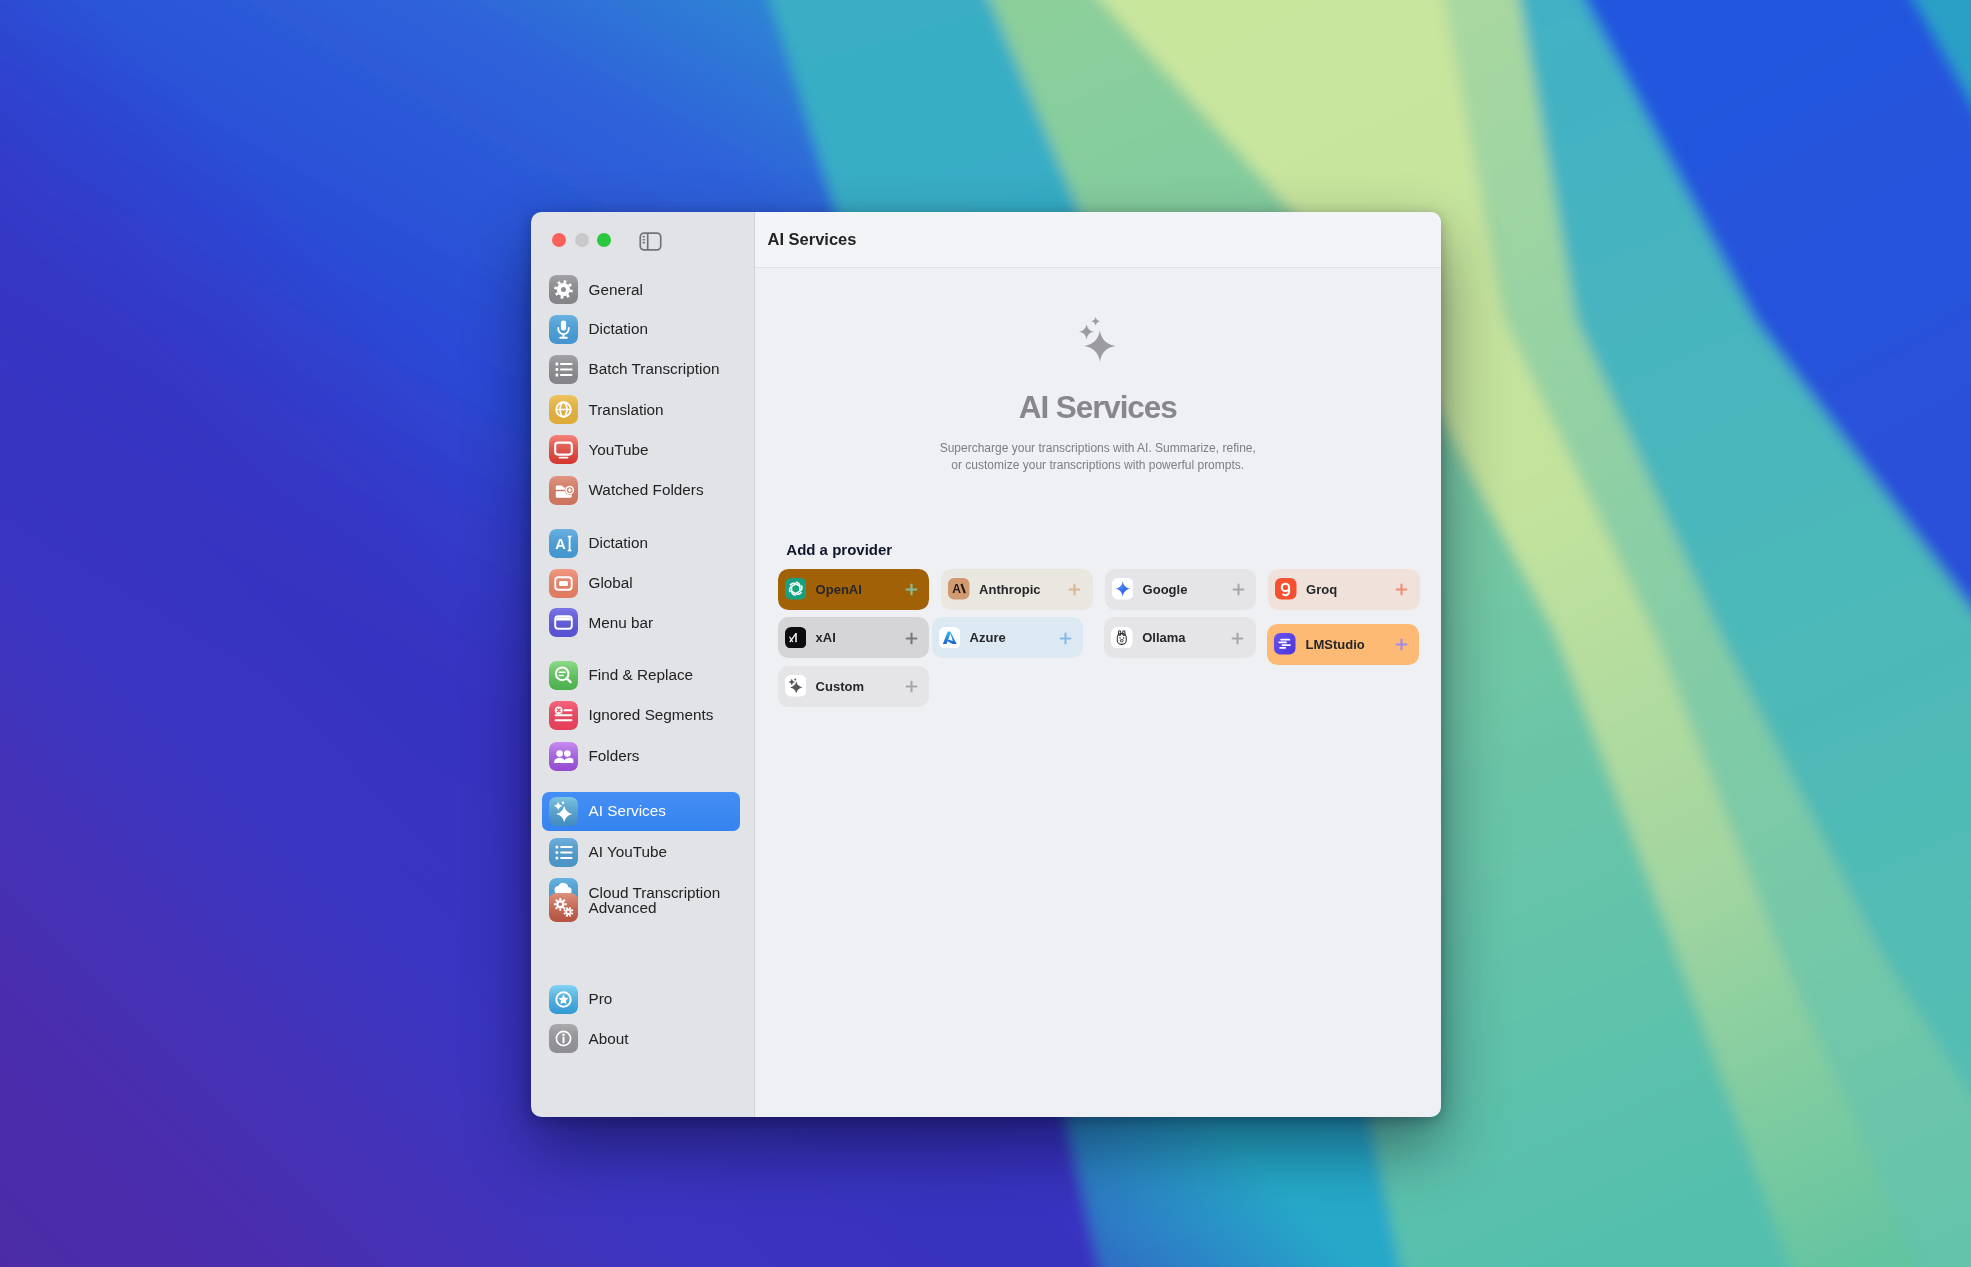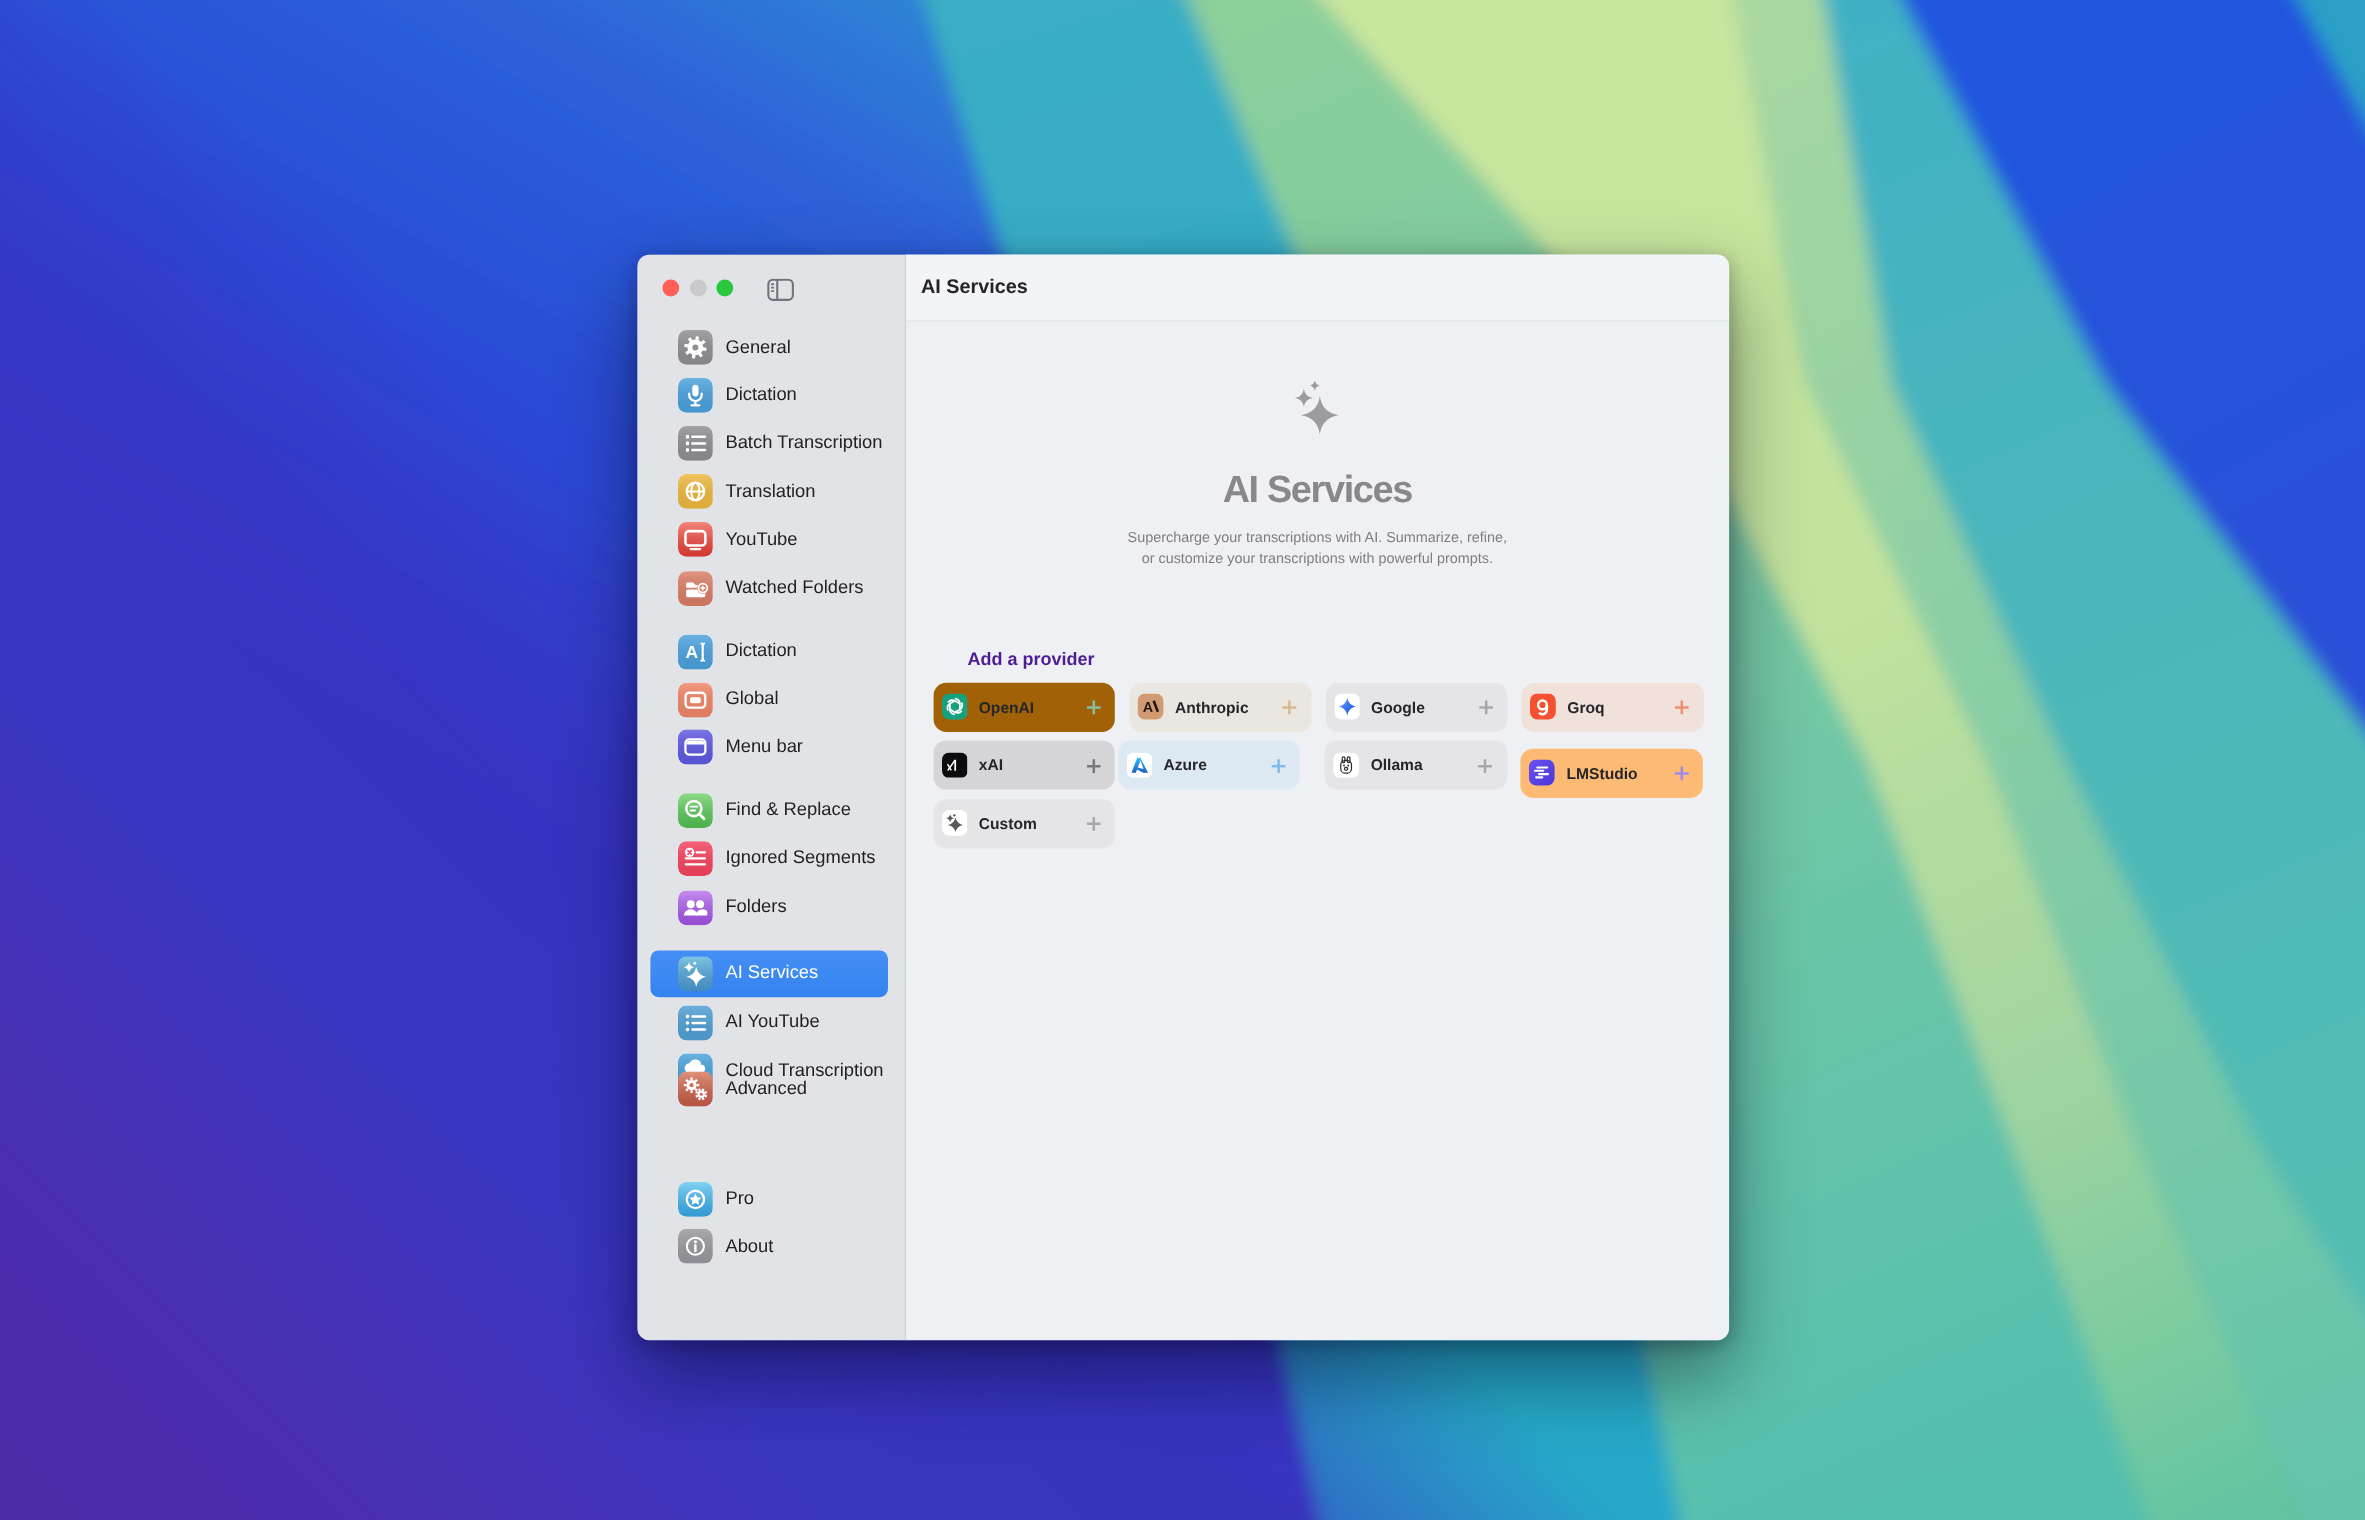--- a/index.html
+++ b/index.html
@@ -15,34 +15,34 @@
 }
 .sidebar {
   position:absolute; left:0; top:0; width:223.5px; height:100%;
   background:#e2e3e7; border-right:1px solid #d1d1d5;
 }
 .tl { position:absolute; width:14px; height:14px; border-radius:50%; top:21.9px; }
 .tl.r { left:20.8px; background:#fe5f57; }
 .tl.y { left:43.5px; background:#c9c9cc; }
 .tl.g { left:66px;   background:#29c83f; }
 .toggle { position:absolute; left:107.5px; top:20px; }
-.row { position:absolute; left:0; width:100%; height:40px;margin-left:16px; }
+.row { position:absolute; left:0; width:100%; height:40px; }
 .row .ic { position:absolute; left:17.5px; top:5.5px; width:29px; height:29px; border-radius:7px; }
 .row .lb { position:absolute; left:57.5px; top:0; line-height:40px; font-size:15.3px; color:#222225; }
 .sel { position:absolute; left:10.8px; width:198px; height:39px; border-radius:7px;
   background:linear-gradient(#448ff5,#3583ef); }
 .ic { background-image:linear-gradient(rgba(255,255,255,.16), rgba(0,0,0,.05)); }
 .content { position:absolute; left:223.5px; top:0; right:0; bottom:0; background:#eff0f4; }
 .titlebar { position:absolute; left:0; top:0; right:0; height:56px; background:#f3f4f7; border-bottom:1px solid #e2e2e6; }
 .titlebar .t { position:absolute; left:13px; top:0; line-height:55px; font-weight:700; font-size:16.5px; color:#242427; }
 .hero { position:absolute; left:0; top:56px; right:0; text-align:center; }
 .spark { position:absolute; left:50%; top:100px; transform:translateX(-50%); }
 .h1 { position:absolute; left:0; right:0; top:177px; font-size:31.5px; font-weight:700; color:#87878c; letter-spacing:-1.1px; }
 .sub { position:absolute; left:0; right:0; top:228px; font-size:12px; line-height:17.5px; color:#7d7d83; }
-.addp { position:absolute; left:31.8px; top:329px; font-size:15px; font-weight:700; color:#4c1d95;margin-left:20px; }
+.addp { position:absolute; left:31.8px; top:329px; font-size:15px; font-weight:700; color:#0f172a; }
 .grid { position:absolute; left:23.1px; top:357.2px; }
 .chip { position:absolute; width:151.8px; height:41px; border-radius:10.5px; }
 .chip .pic { position:absolute; left:7px; top:9.75px; width:21.5px; height:21.5px; }
 .chip .cl { position:absolute; left:38px; top:0; line-height:41px; font-size:13px; font-weight:700; color:#26262a; }
 .chip .plus { position:absolute; right:11.5px; top:14.5px; }
 </style>
 </head>
 <body>
 <div class="wall">
     <svg class="wallsvg" width="1971" height="1267" viewBox="0 0 1971 1267">

